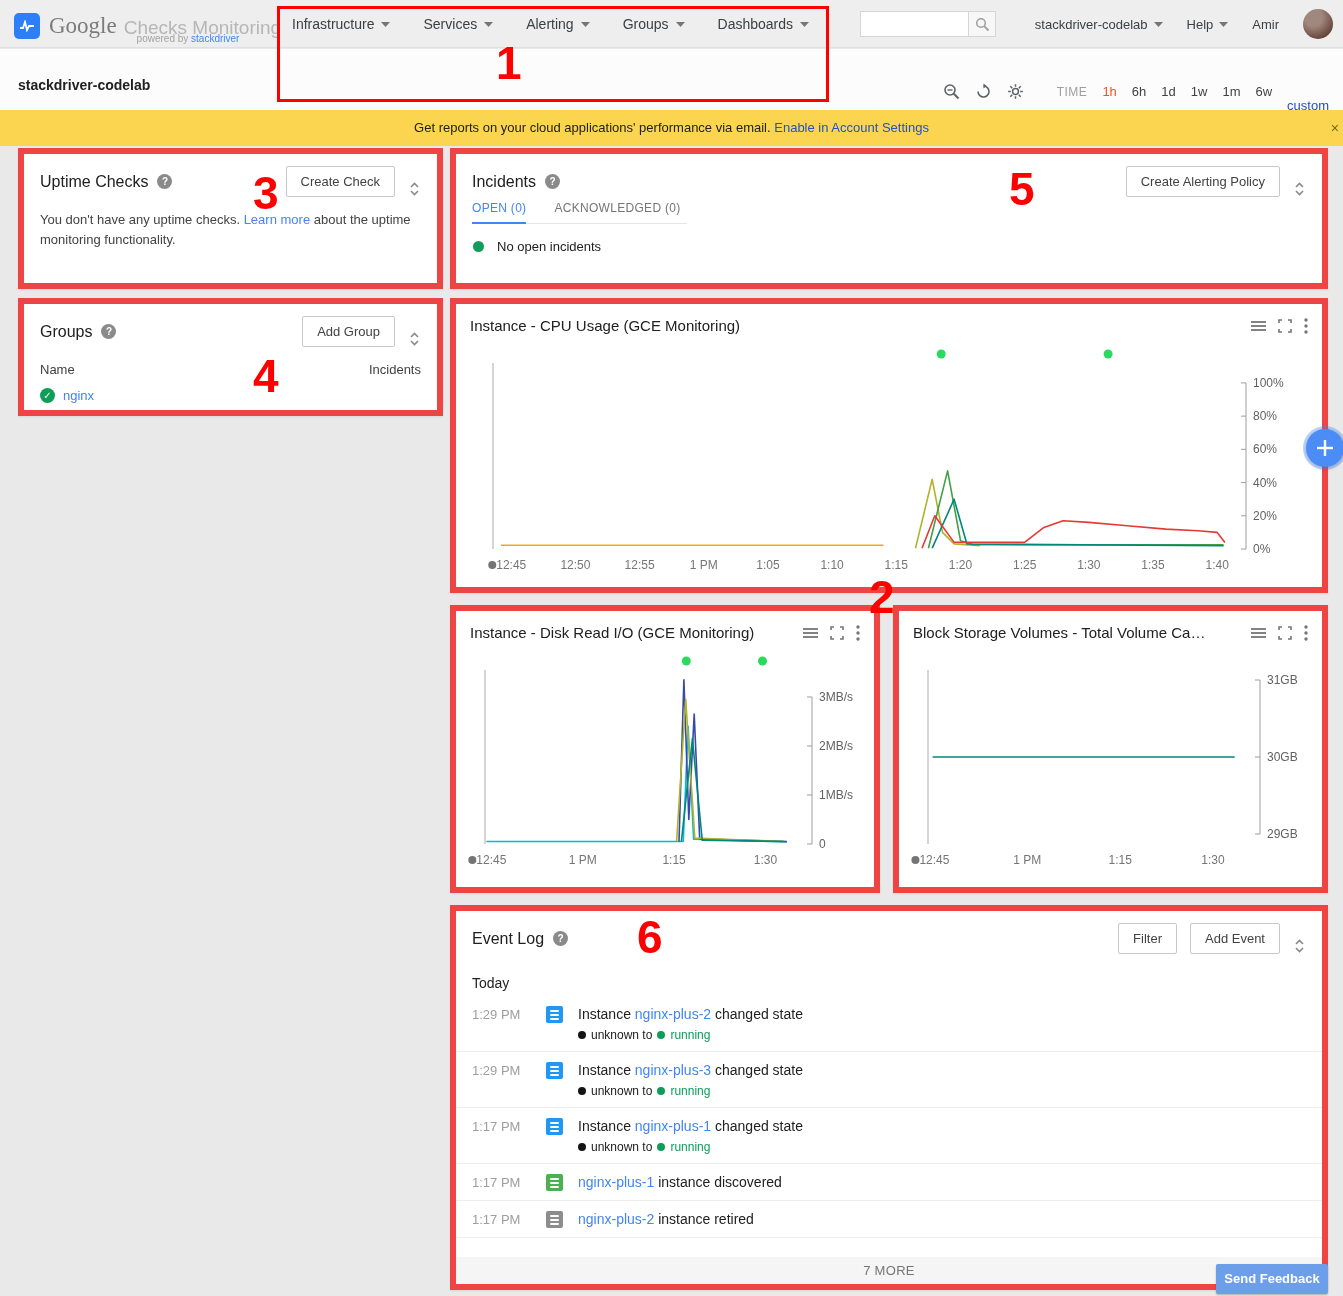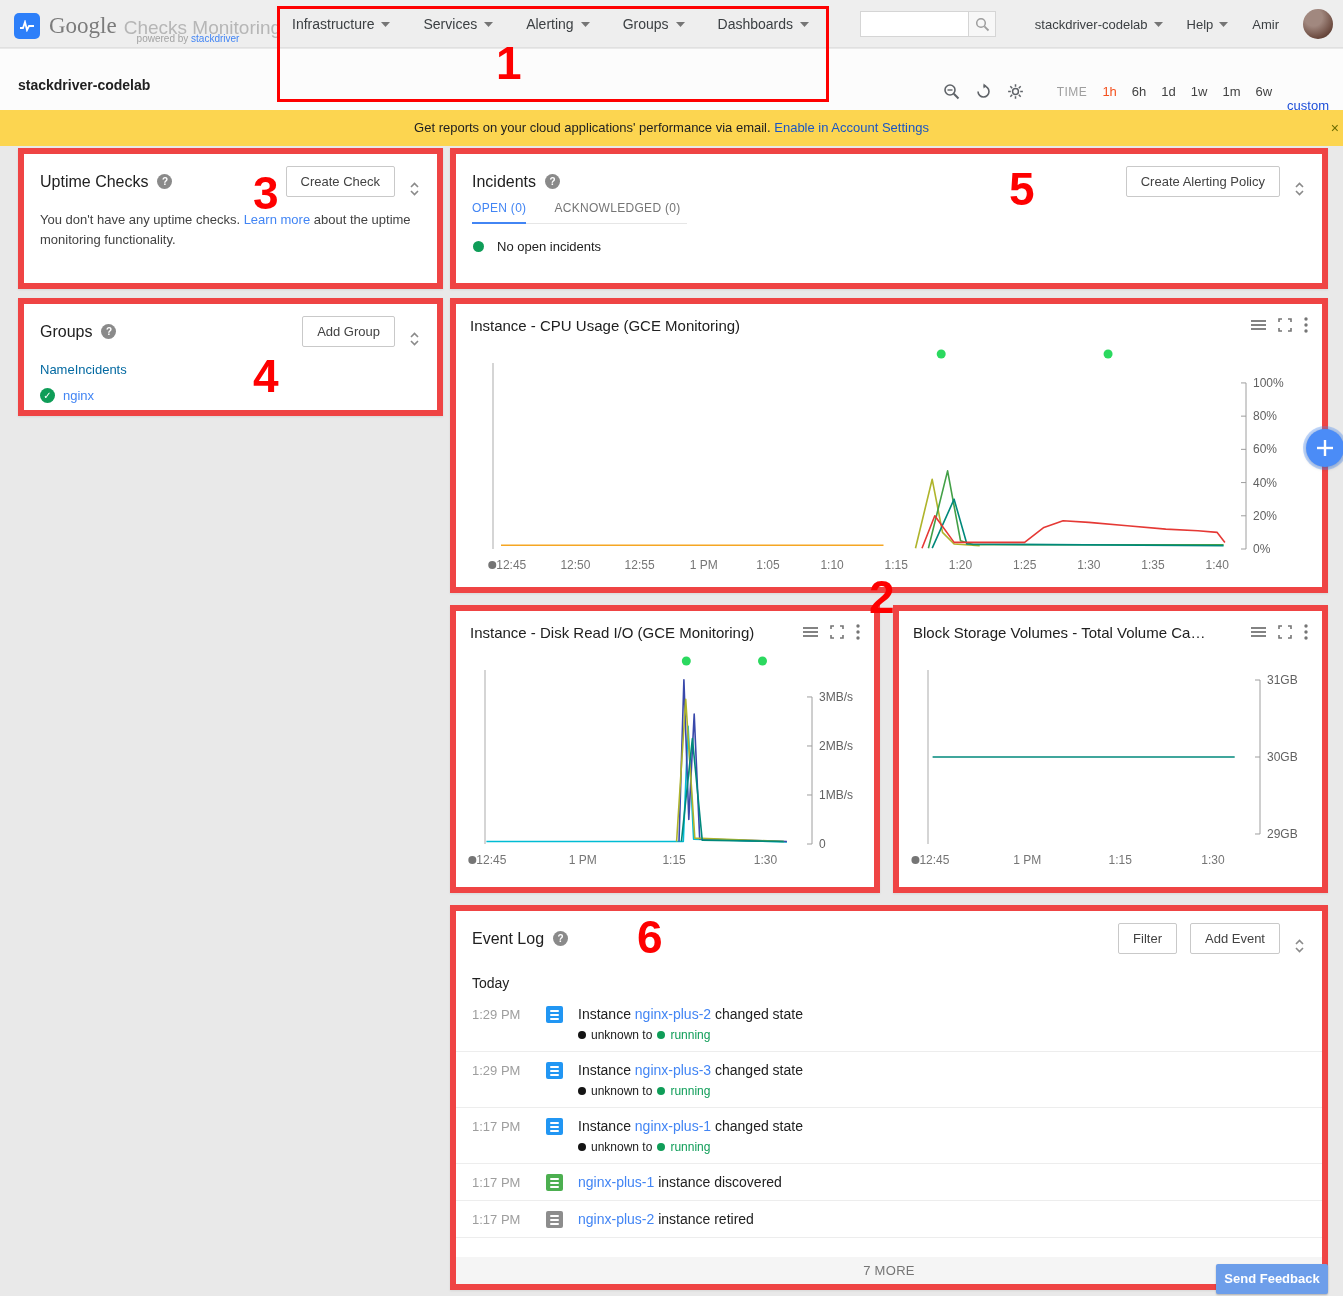--- a/index.html
+++ b/index.html
@@ -53,28 +53,28 @@
 
   .card-incidents { left:450px; top:148px; width:878px; height:141px; }
   .inc-tabs { display:flex; gap:28px; margin:2px 0 0 16px; border-bottom:1px solid #e6e6e6; width:215px; }
   .inc-tab { font-size:12px; letter-spacing:.3px; padding-bottom:7px; cursor:pointer; }
   .inc-tab-open { color:#4285f4; border-bottom:2px solid #4285f4; margin-bottom:-1px; }
   .inc-tab-ack { color:#757575; }
   .inc-empty { display:flex; align-items:center; gap:13px; padding:15px 17px; font-size:13px; color:#212121; }
   .dot-lg { width:11px; height:11px; border-radius:50%; background:#0f9d58; flex:none; }
 
   .card-groups { left:18px; top:298px; width:425px; height:118px; }
-  .grp-cols { display:flex; justify-content:flex-start; padding:7px 16px 5px; font-size:13px; color:#0369a1; }
+  .grp-cols { display:flex; justify-content:space-between; padding:7px 16px 5px; font-size:13px; color:#404040; }
   .grp-row { display:flex; align-items:center; gap:8px; padding:6px 16px; font-size:13px; }
   .check { width:15px; height:15px; border-radius:50%; background:#0f9d58; color:#fff; font-size:10px; display:inline-flex; align-items:center; justify-content:center; flex:none; }
 
   .card-cpu     { left:450px; top:298px; width:878px; height:295px; }
   .card-disk    { left:450px; top:605px; width:430px; height:288px; }
   .card-storage { left:893px; top:605px; width:435px; height:288px; }
-  .chart-head { display:flex; align-items:flex-start; padding:13px 14px 5px; }
+  .chart-head { display:flex; align-items:flex-end; padding:13px 14px 5px; }
   .chart-title { font-size:15px; color:#212121; white-space:nowrap; overflow:hidden; text-overflow:ellipsis; }
   .chart-icons { margin-left:auto; display:flex; gap:12px; align-items:center; flex:none; padding-left:10px; }
   .chart-body { position:relative; }
 
   .card-eventlog { left:450px; top:905px; width:878px; height:385px; }
   .ev-section { padding:13px 16px 5px; font-size:14px; color:#212121; }
   .ev-row { display:flex; align-items:flex-start; padding:10px 16px 9px; border-bottom:1px solid #ededed; }
   .ev-time { width:74px; color:#9e9e9e; font-size:13px; padding-top:1px; flex:none; }
   .ev-icon { width:17px; height:17px; border-radius:2px; display:inline-flex; flex-direction:column; align-items:center; justify-content:center; gap:2px; margin-right:15px; flex:none; }
   .ev-ic-line { width:9px; height:2px; background:#fff; border-radius:1px; }

